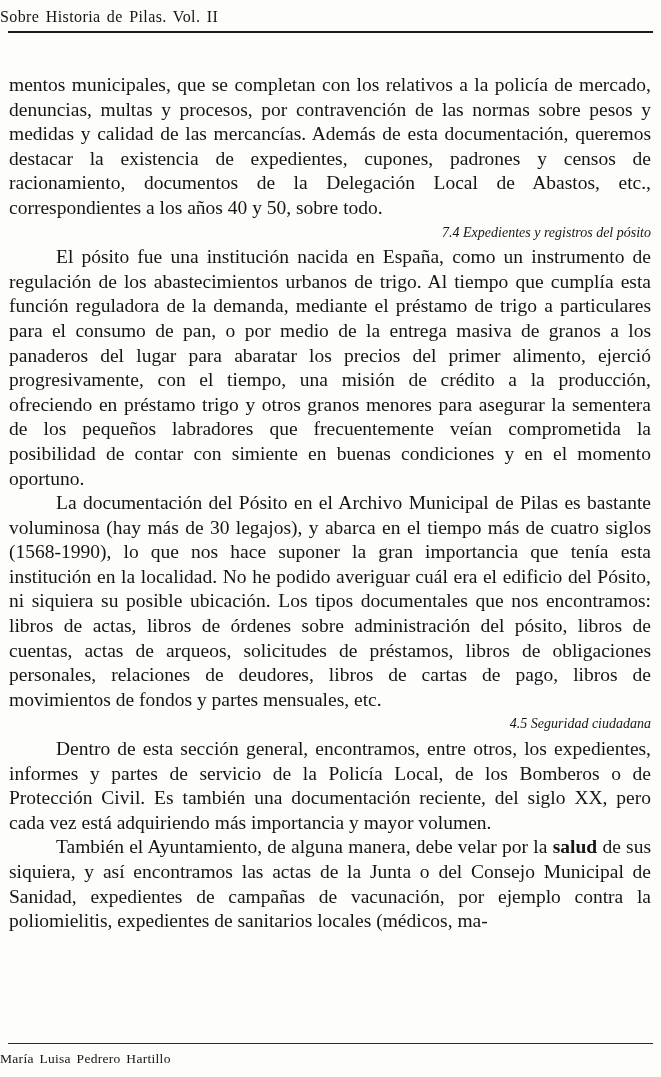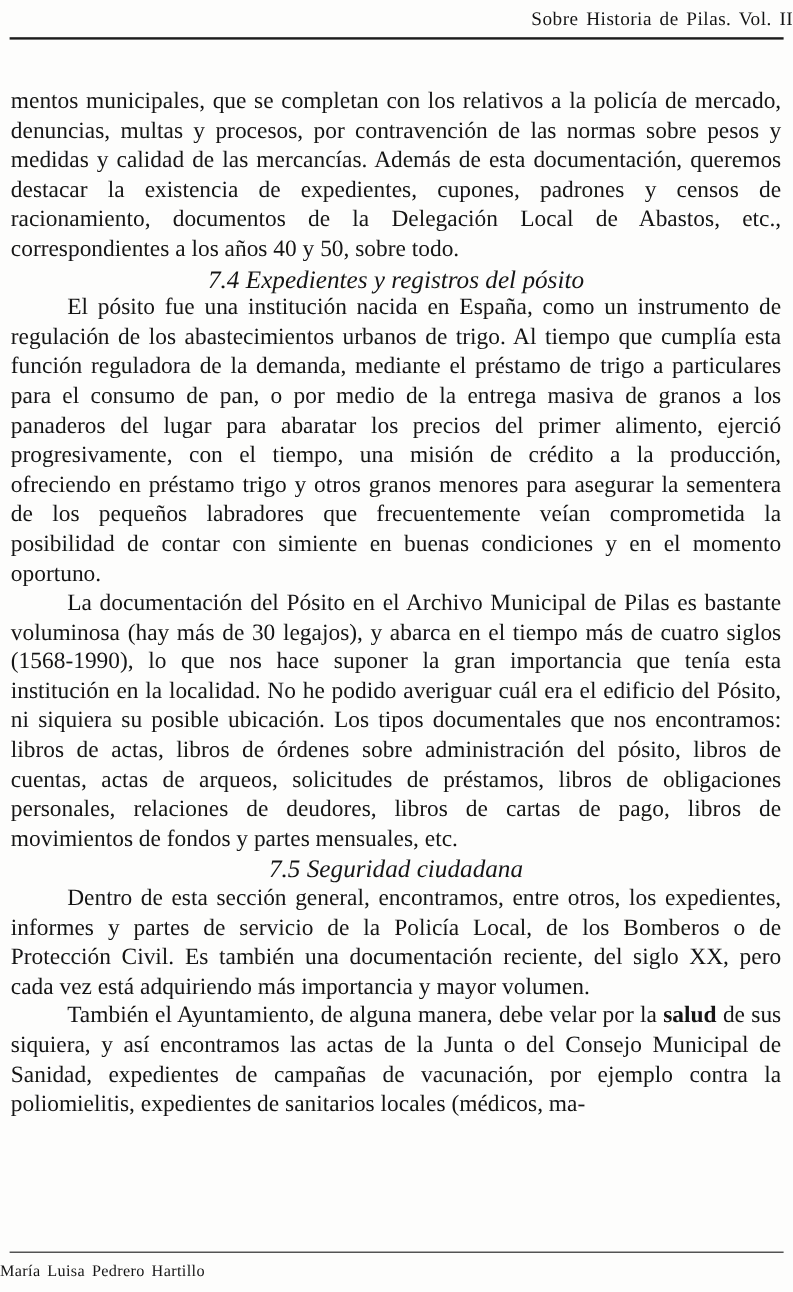--- a/index.html
+++ b/index.html
@@ -10,21 +10,21 @@
       background: #fdfdfc;
       color: #151515;
       font-family: "Liberation Serif", serif;
       position: relative;
       overflow: hidden;
     }
     .page { width: 661px; height: 1077px; position: relative; }
 
     
     .running-head {
-      text-align: right;
+      text-align: left;
       font-size: 16px;
       padding-top: 8px;
       letter-spacing: 0.4px;
       word-spacing: 2px;
     }
     .head-rule {
       border: none;
       border-top: 2px solid #1c1c1c;
       margin: 5px 8px 0 8px;
     }
@@ -33,23 +33,23 @@
     .body-text {
       padding: 40px 10px 0 9px;
       font-size: 19.5px;
       line-height: 24.6px;
       text-align: justify;
     }
     .body-text p { margin: 0; }
     p.indent { text-indent: 47px; }
     .section-heading {
       font-style: italic;
-      font-size: 21px;
+      font-size: 14px;
       margin: 21px 0 13px 57px;
-      text-align: center;
+      text-align: right;
     }
     .bold-word { font-weight: bold; }
 
     
     .footer {
       position: absolute;
       left: 0;
       right: 0;
       bottom: 10px;
     }
@@ -75,21 +75,21 @@
   <div class="body-text">
 
     <p>mentos municipales, que se completan con los relativos a la policía de mercado, denuncias, multas y procesos, por contravención de las normas sobre pesos y medidas y calidad de las mercancías. Además de esta documentación, queremos destacar la existencia de expedientes, cupones, padrones y censos de racionamiento, documentos de la Delegación Local de Abastos, etc., correspondientes a los años 40 y 50, sobre todo.</p>
 
     <p class="section-heading">7.4 Expedientes y registros del pósito</p>
 
     <p class="indent">El pósito fue una institución nacida en España, como un instrumento de regulación de los abastecimientos urbanos de trigo. Al tiempo que cumplía esta función reguladora de la demanda, mediante el préstamo de trigo a particulares para el consumo de pan, o por medio de la entrega masiva de granos a los panaderos del lugar para abaratar los precios del primer alimento, ejerció progresivamente, con el tiempo, una misión de crédito a la producción, ofreciendo en préstamo trigo y otros granos menores para asegurar la sementera de los pequeños labradores que frecuentemente veían comprometida la posibilidad de contar con simiente en buenas condiciones y en el momento oportuno.</p>
 
     <p class="indent">La documentación del Pósito en el Archivo Municipal de Pilas es bastante voluminosa (hay más de 30 legajos), y abarca en el tiempo más de cuatro siglos (1568-1990), lo que nos hace suponer la gran importancia que tenía esta institución en la localidad. No he podido averiguar cuál era el edificio del Pósito, ni siquiera su posible ubicación. Los tipos documentales que nos encontramos: libros de actas, libros de órdenes sobre administración del pósito, libros de cuentas, actas de arqueos, solicitudes de préstamos, libros de obligaciones personales, relaciones de deudores, libros de cartas de pago, libros de movimientos de fondos y partes mensuales, etc.</p>
 
-    <p class="section-heading">7.5 Seguridad ciudadana</p>
+    <p class="section-heading">4.5 Seguridad ciudadana</p>
 
     <p class="indent">Dentro de esta sección general, encontramos, entre otros, los expedientes, informes y partes de servicio de la Policía Local, de los Bomberos o de Protección Civil. Es también una documentación reciente, del siglo XX, pero cada vez está adquiriendo más importancia y mayor volumen.</p>
 
 
     <p class="indent"><span>También el Ayuntamiento, de alguna manera, debe velar por la </span><span class="bold-word">salud</span><span> de sus siquiera, y así encontramos las actas de la Junta o del Consejo Municipal de Sanidad, expedientes de campañas de vacunación, por ejemplo contra la poliomielitis, expedientes de sanitarios locales (médicos, ma-</span></p>
 
   </div>
 
   <div class="footer">
     <hr class="foot-rule">

